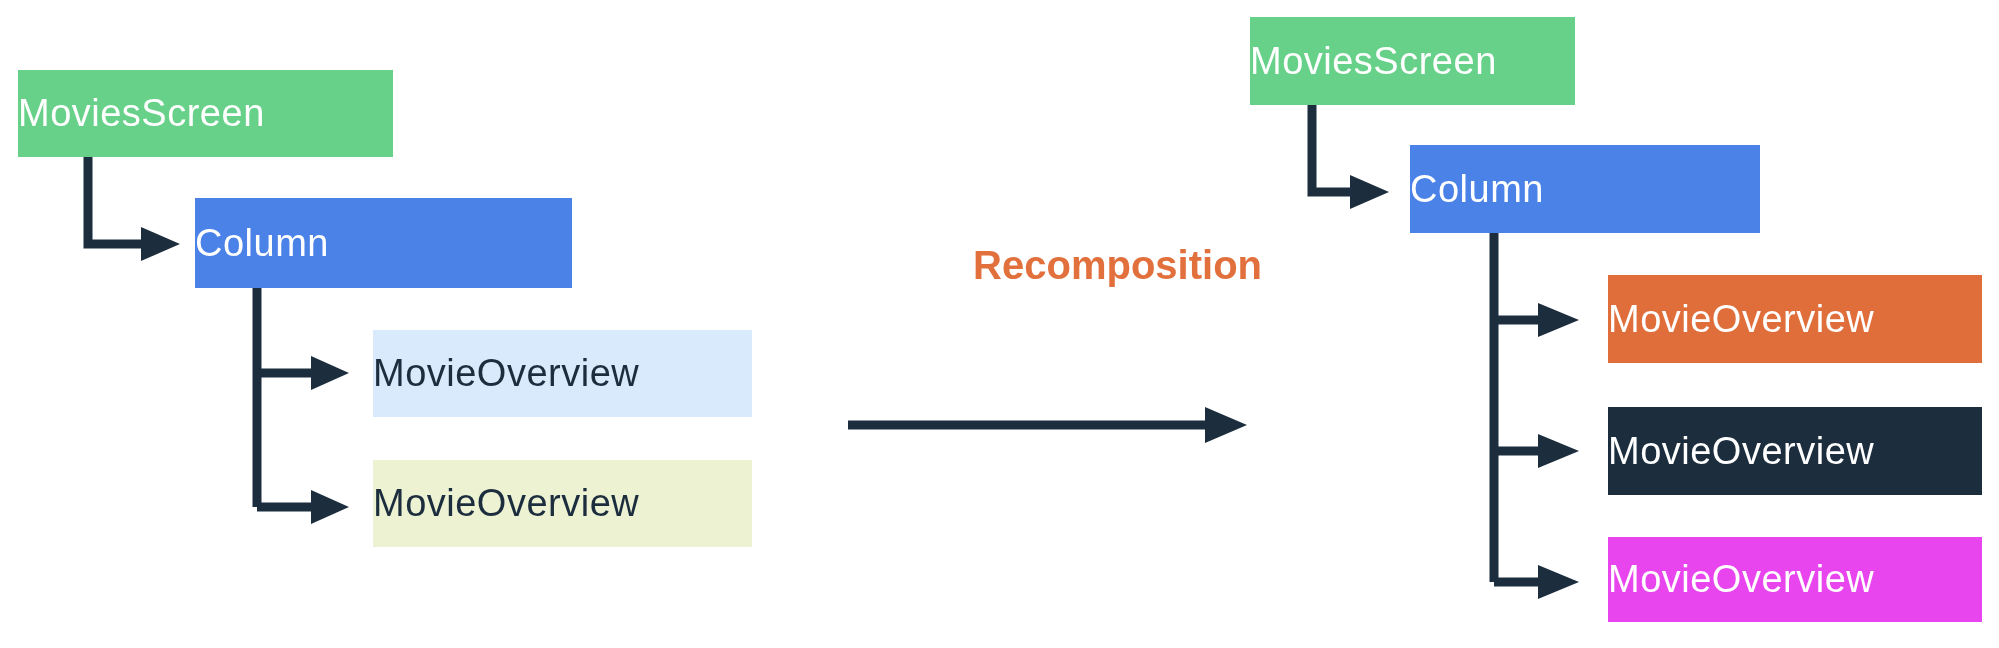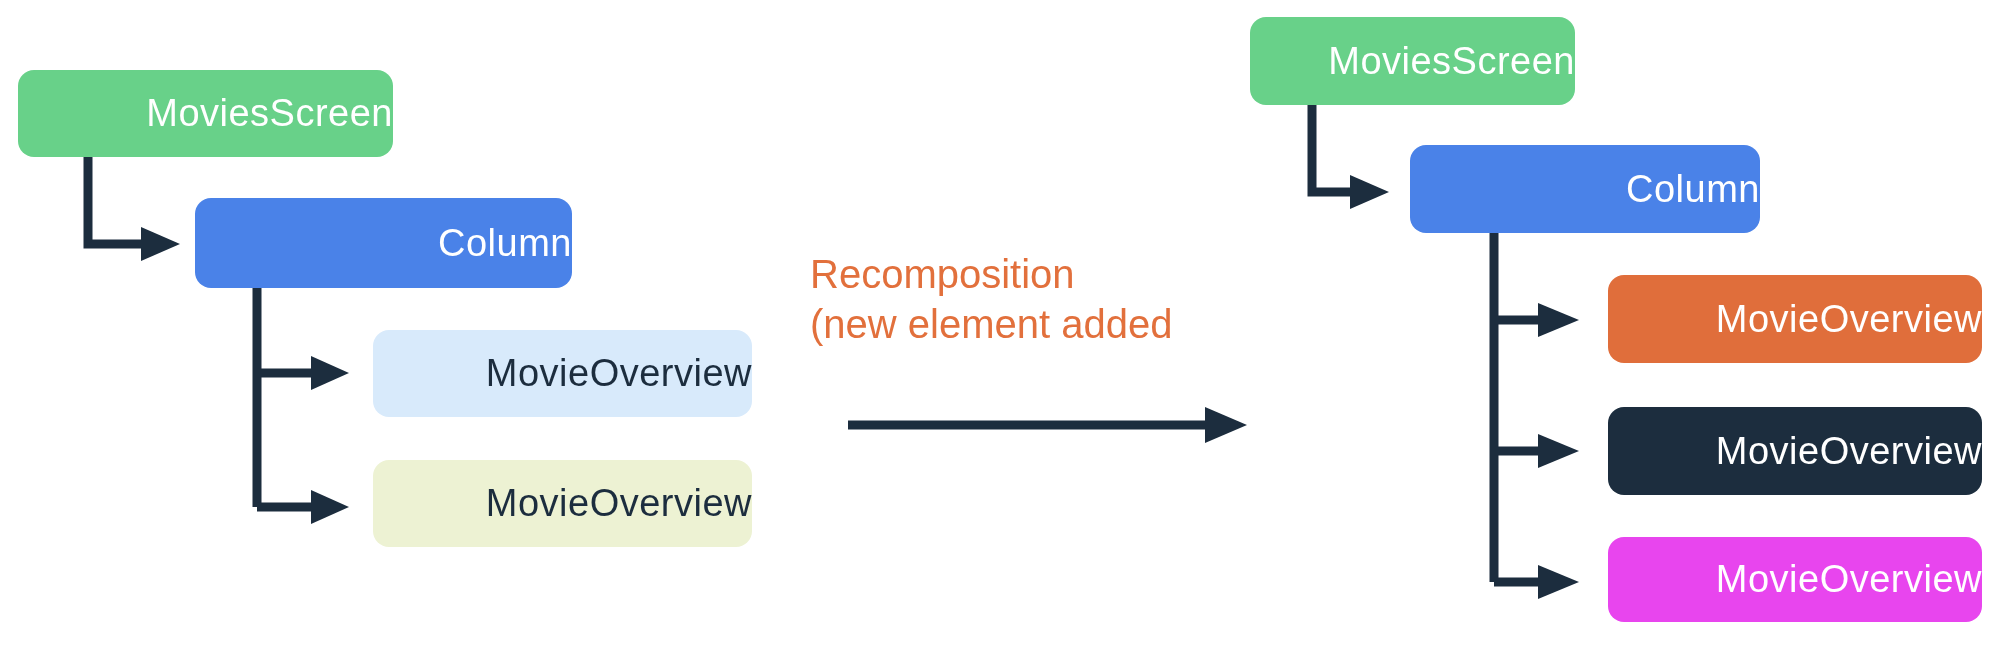--- a/index.html
+++ b/index.html
@@ -19,38 +19,37 @@
     position: absolute;
     left: 0;
     top: 0;
     z-index: 1;
   }
   .node {
     position: absolute;
     z-index: 2;
     display: flex;
     align-items: center;
-    justify-content: flex-end;
-    border-radius: 16px;
+    justify-content: flex-start;
+    border-radius: 0;
     font-size: 38px;
     font-weight: 500;
     letter-spacing: 0.5px;
     white-space: nowrap;
   }
   .annotation {
     position: absolute;
     z-index: 2;
     left: 810px;
     top: 240px;
     width: 452px;
-    text-align: left;
+    text-align: right;
     font-size: 40px;
     line-height: 50px;
-    font-weight: 400;
-    margin-top: 9px;
+    font-weight: 700;
   }
   
   .n-l1 { left: 18px;   top: 70px;  width: 375px; height: 87px; }
   .n-l2 { left: 195px;  top: 198px; width: 377px; height: 90px; }
   .n-l3 { left: 373px;  top: 330px; width: 379px; height: 87px; }
   .n-l4 { left: 373px;  top: 460px; width: 379px; height: 87px; }
   
   .n-r1 { left: 1250px; top: 17px;  width: 325px; height: 88px; }
   .n-r2 { left: 1410px; top: 145px; width: 350px; height: 88px; }
   .n-r3 { left: 1608px; top: 275px; width: 374px; height: 88px; }
@@ -101,21 +100,20 @@
   </div>
   <div class="node n-l3" style="background-color: rgb(216, 234, 251); color: rgb(28, 45, 62);">
     <span>MovieOverview</span>
   </div>
   <div class="node n-l4" style="background-color: rgb(237, 242, 211); color: rgb(28, 45, 62);">
     <span>MovieOverview</span>
   </div>
 
   <div class="annotation" style="color: rgb(226, 112, 60);">
     <div>Recomposition</div>
-    <div>(new element added</div>
   </div>
 
   <div class="node n-r1" style="background-color: rgb(104, 209, 137); color: rgb(255, 255, 255);">
     <span>MoviesScreen</span>
   </div>
   <div class="node n-r2" style="background-color: rgb(74, 130, 232); color: rgb(255, 255, 255);">
     <span>Column</span>
   </div>
   <div class="node n-r3" style="background-color: rgb(224, 110, 59); color: rgb(255, 255, 255);">
     <span>MovieOverview</span>

